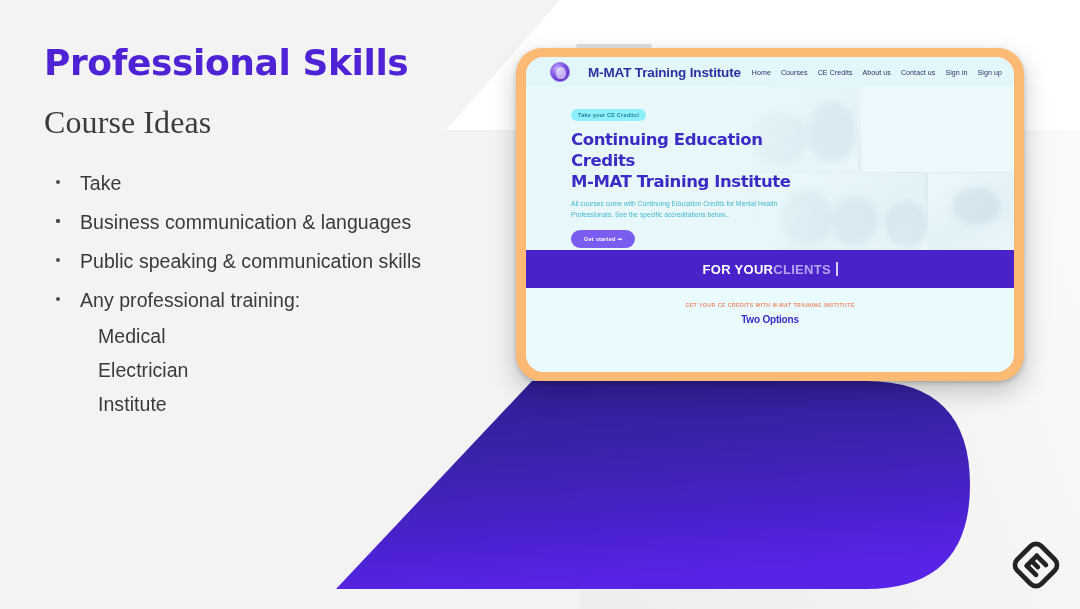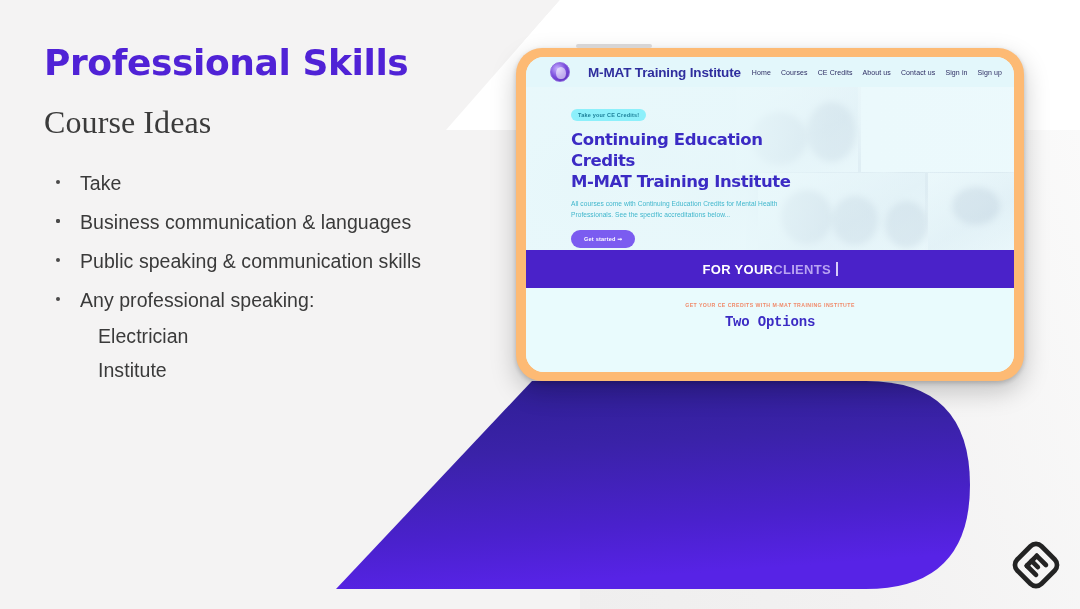--- a/index.html
+++ b/index.html
@@ -311,22 +311,22 @@
   }
   .kicker{
     font-size:5.2px;
     color:#f08a6a;
     letter-spacing:0.45px;
     font-weight:bold;
     text-transform:uppercase;
   }
   .two-opts{
     margin-top:6px;
-    font-family:Liberation Mono, monospace;
-    font-size:14px;
+    font-family:Liberation Sans, sans-serif;
+    font-size:10px;
     font-weight:bold;
     color:#3b2bc4;
     letter-spacing:-0.2px;
   }
 
   .screen-inner{
     display:flex;
     flex-direction:column;
     height:100%;
   }
@@ -376,22 +376,23 @@
       <li>
         <span class="dot"></span>
         <span>Business communication &amp; languages</span>
       </li>
       <li>
         <span class="dot"></span>
         <span>Public speaking &amp; communication skills</span>
       </li>
       <li>
         <span class="dot"></span>
-        <span>Any professional speaking:</span>
+        <span>Any professional training:</span>
         <ul class="sub">
+          <li>Medical</li>
           <li>Electrician</li>
           <li>Institute</li>
         </ul>
       </li>
     </ul>
   </div>
 
   <div class="tablet">
     <div class="screen">
       <div class="screen-inner">

